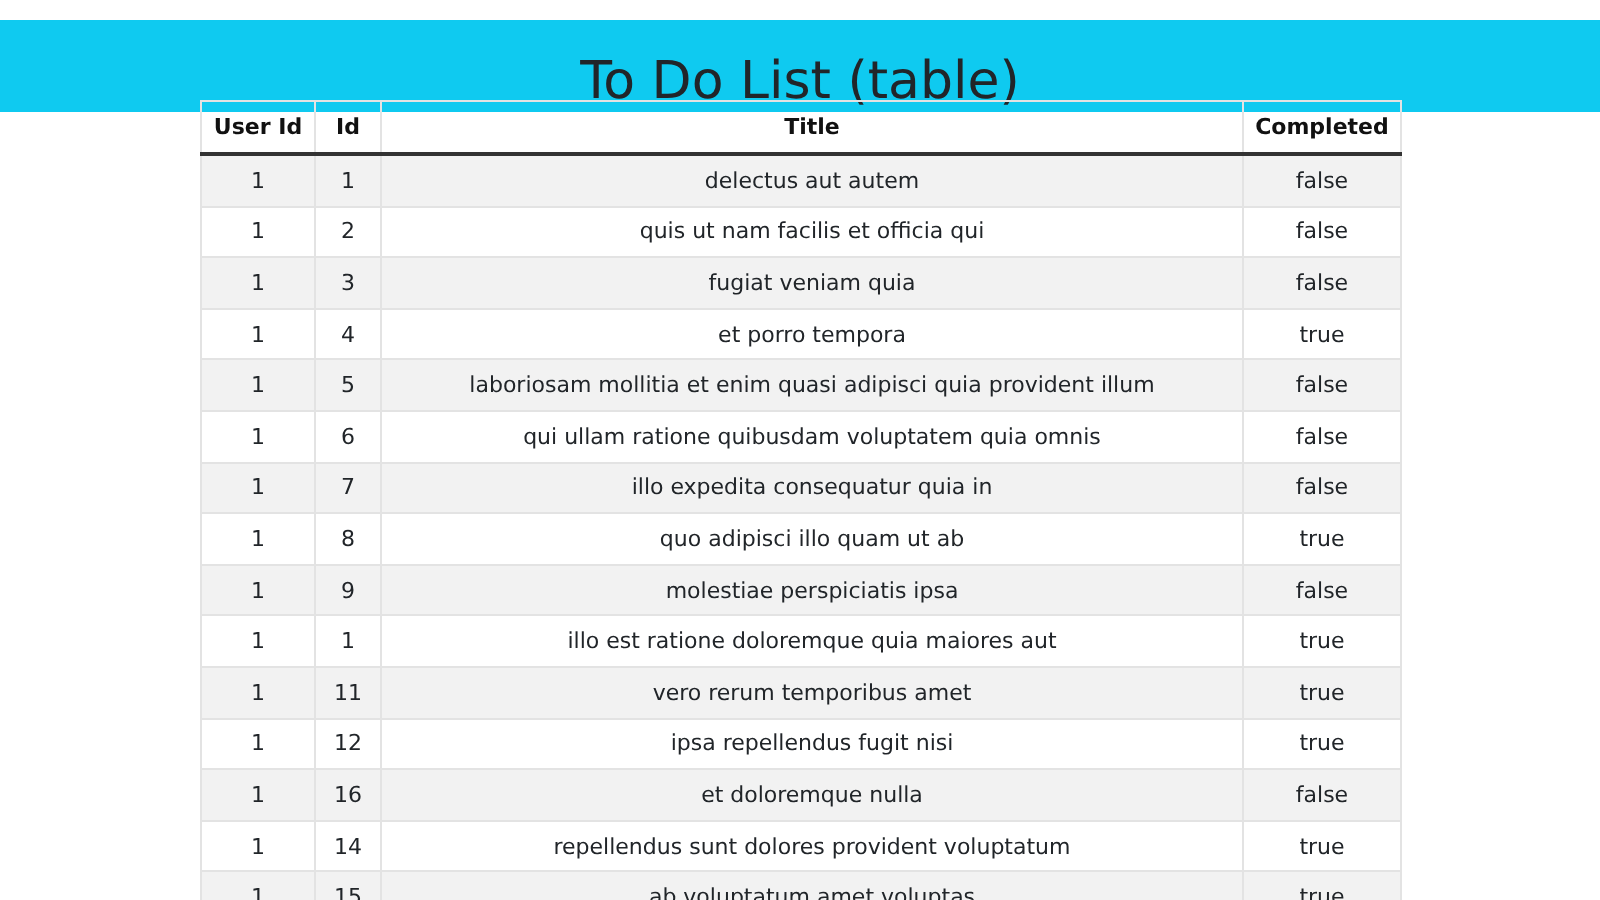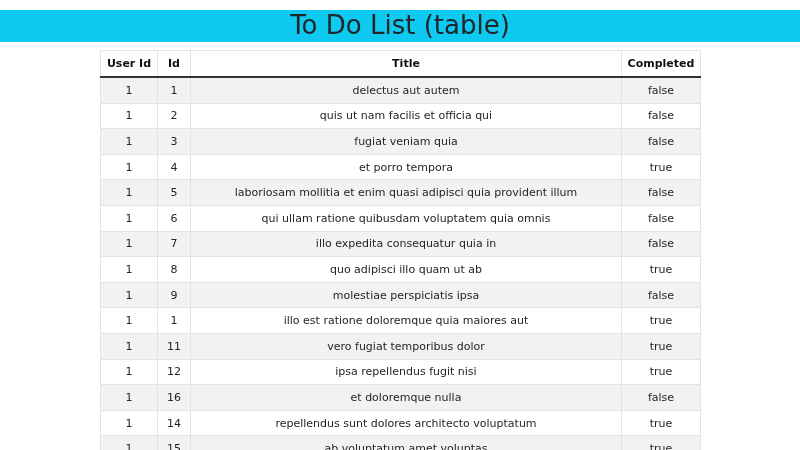--- a/index.html
+++ b/index.html
@@ -1,19 +1,19 @@
 <!DOCTYPE html>
 <html><head>
 <meta charset="utf-8">
 <style>
   html, body { margin: 0; padding: 0; background: #ffffff; width: 800px; height: 450px; overflow: hidden; }
   body { font-family: "DejaVu Sans", sans-serif; color: #212529; }
   .banner {
-    position: absolute; top: 10px; left: 0; width: 800px; height: 32px;
-    background: #0fcaf0; display: flex; align-items: flex-start; justify-content: center;
+    position: absolute; top: 10px; left: 0; width: 800px; height: 46px;
+    background: #0fcaf0; display: flex; align-items: flex-end; justify-content: center;
   }
   .banner h1 { margin: 0; font-weight: normal; font-size: 26px; color: #212529; line-height: 30px; font-family: "DejaVu Sans", sans-serif; }
   .table-wrap { position: absolute; top: 50px; left: 100px; width: 600px; }
   table { border-collapse: collapse; width: 600px; table-layout: fixed; font-size: 11px; }
   th, td { border: 1px solid #e3e3e3; text-align: center; padding: 0; }
   th { height: 25px; font-weight: bold; font-size: 11px; color: #111; }
   thead tr { border-bottom: 2px solid #333; }
   thead th { border-bottom: 2px solid #333; text-align: center; }
   td { height: 24.6px; color: #212529; }
   tbody tr:nth-child(odd) { background: #f2f2f2; }
@@ -103,39 +103,39 @@
         </tr>
         <tr>
           <td>1</td>
           <td>1</td>
           <td>illo est ratione doloremque quia maiores aut</td>
           <td>true</td>
         </tr>
         <tr>
           <td>1</td>
           <td>11</td>
-          <td>vero fugiat temporibus dolor</td>
+          <td>vero rerum temporibus amet</td>
           <td>true</td>
         </tr>
         <tr>
           <td>1</td>
           <td>12</td>
           <td>ipsa repellendus fugit nisi</td>
           <td>true</td>
         </tr>
         <tr>
           <td>1</td>
           <td>16</td>
           <td>et doloremque nulla</td>
           <td>false</td>
         </tr>
         <tr>
           <td>1</td>
           <td>14</td>
-          <td>repellendus sunt dolores architecto voluptatum</td>
+          <td>repellendus sunt dolores provident voluptatum</td>
           <td>true</td>
         </tr>
         <tr>
           <td>1</td>
           <td>15</td>
           <td>ab voluptatum amet voluptas</td>
           <td>true</td>
         </tr>
       </tbody>
   </table>

